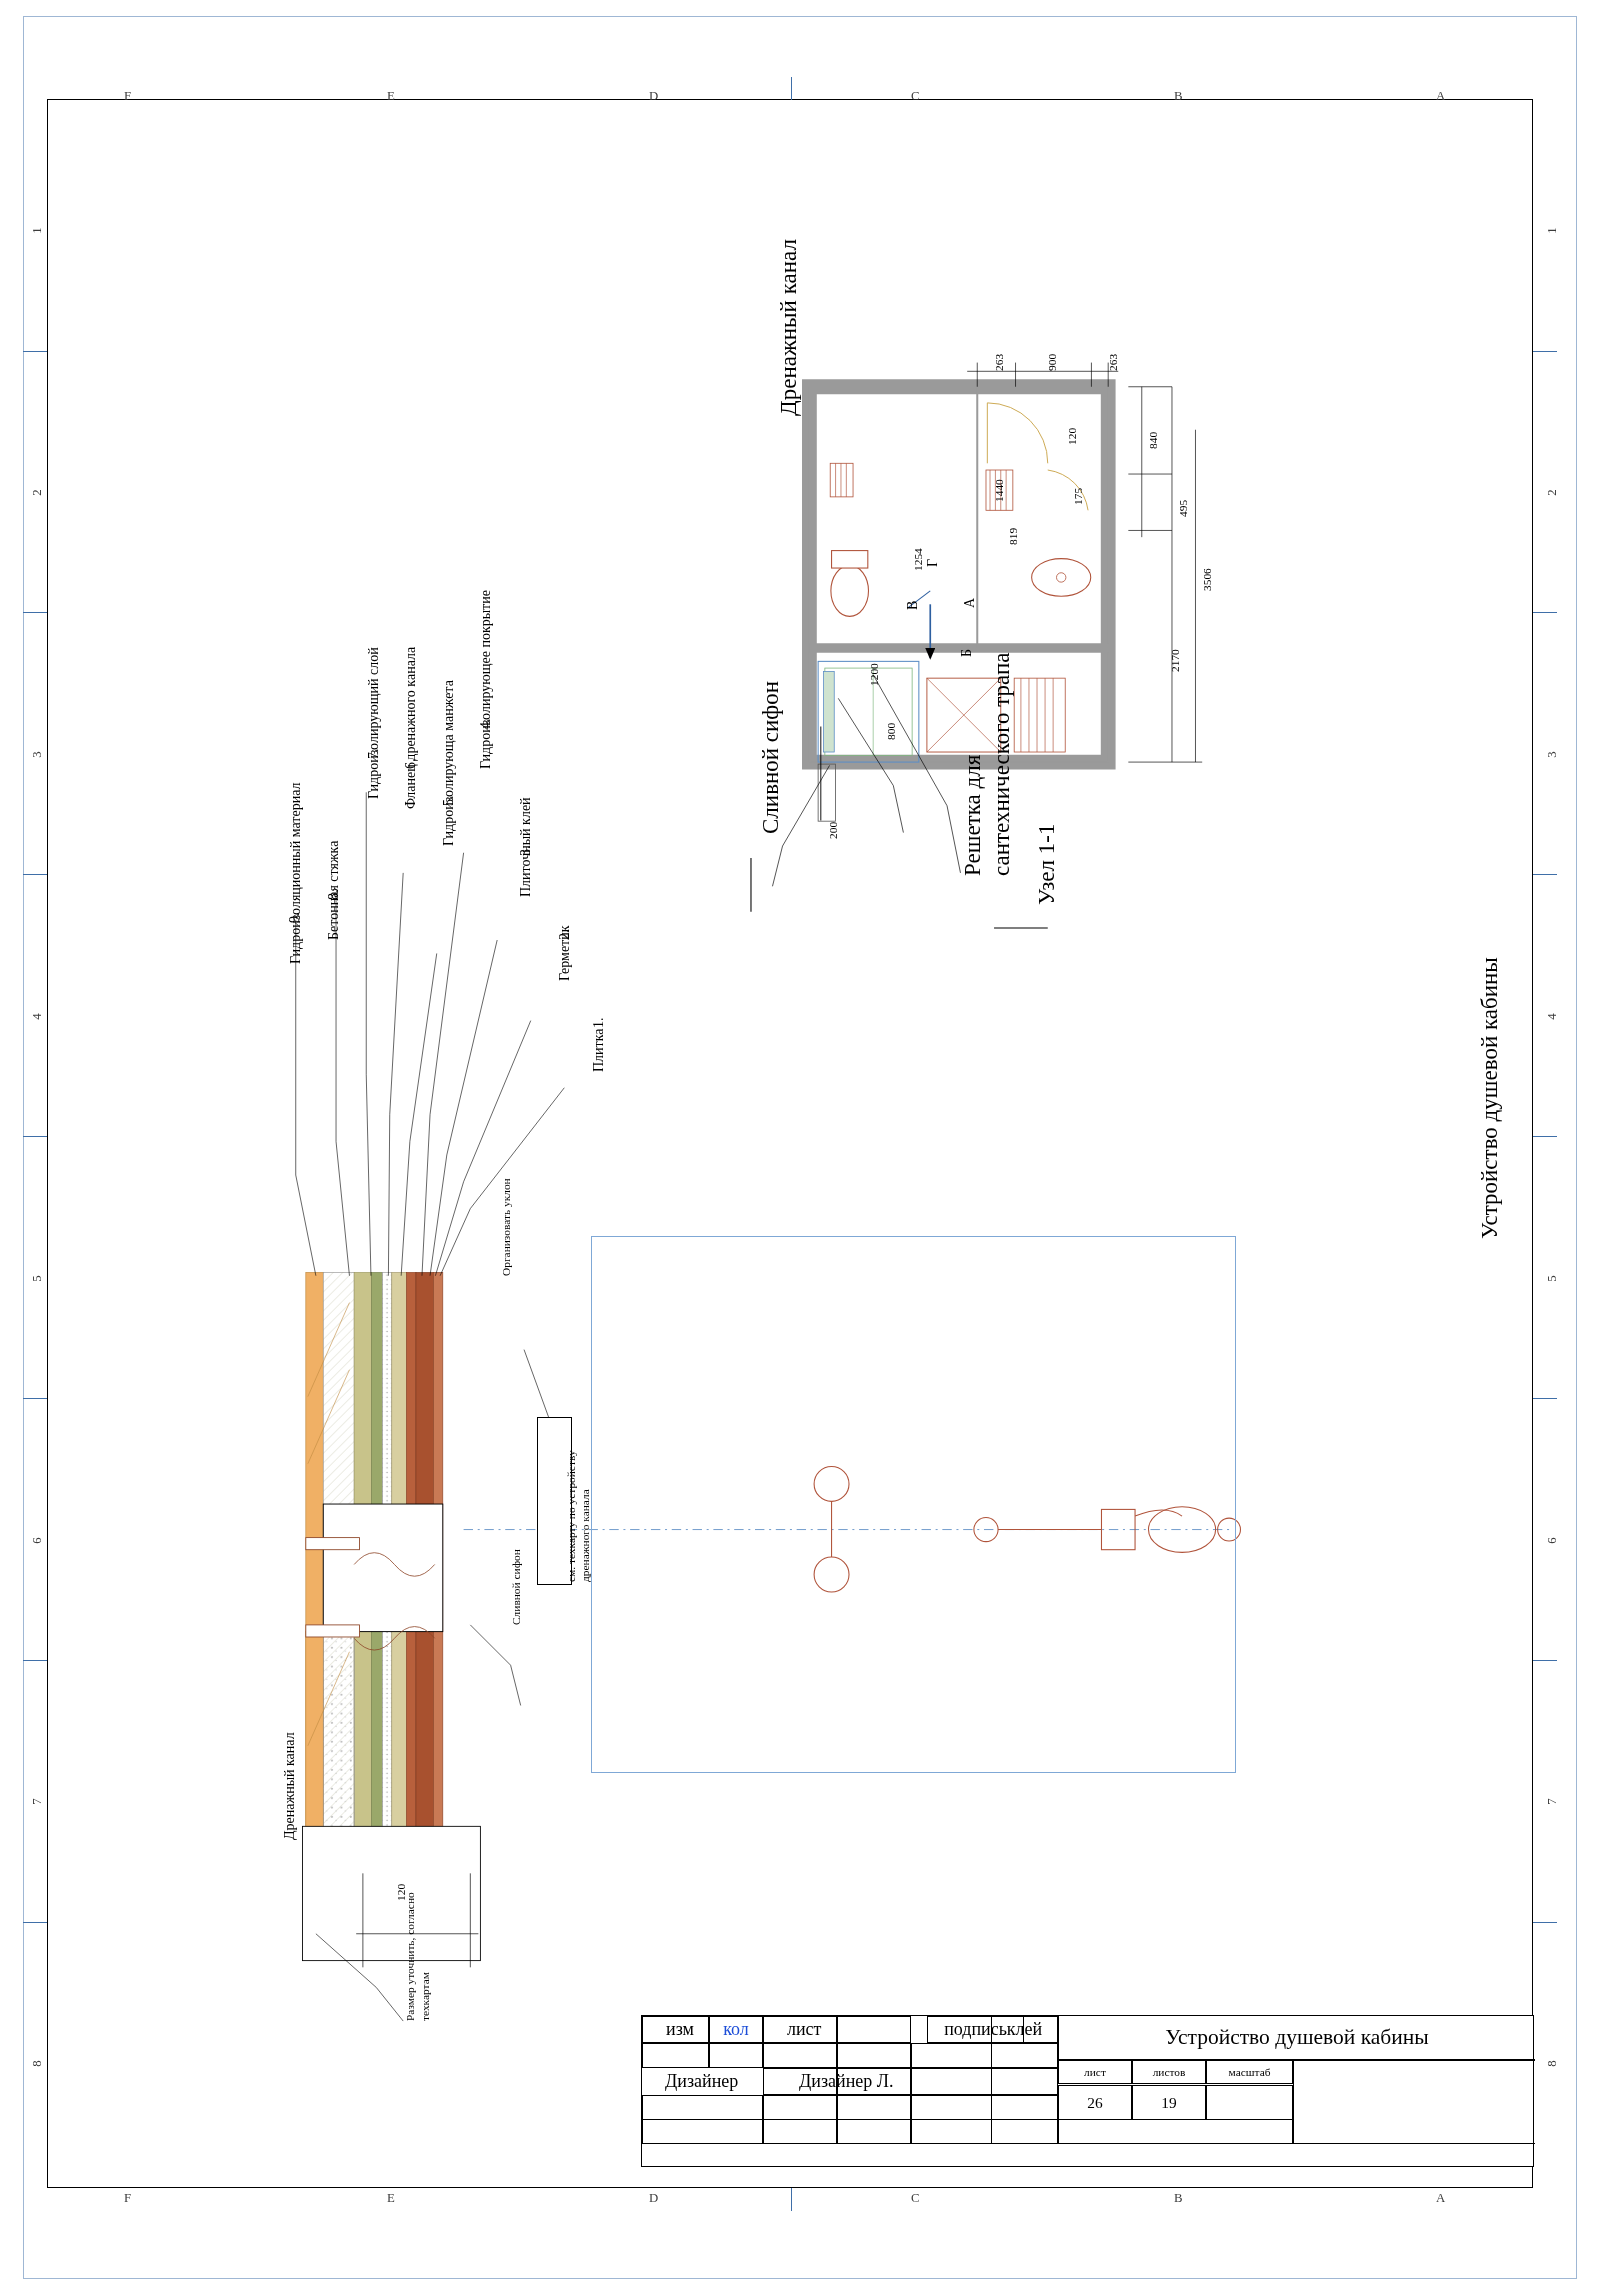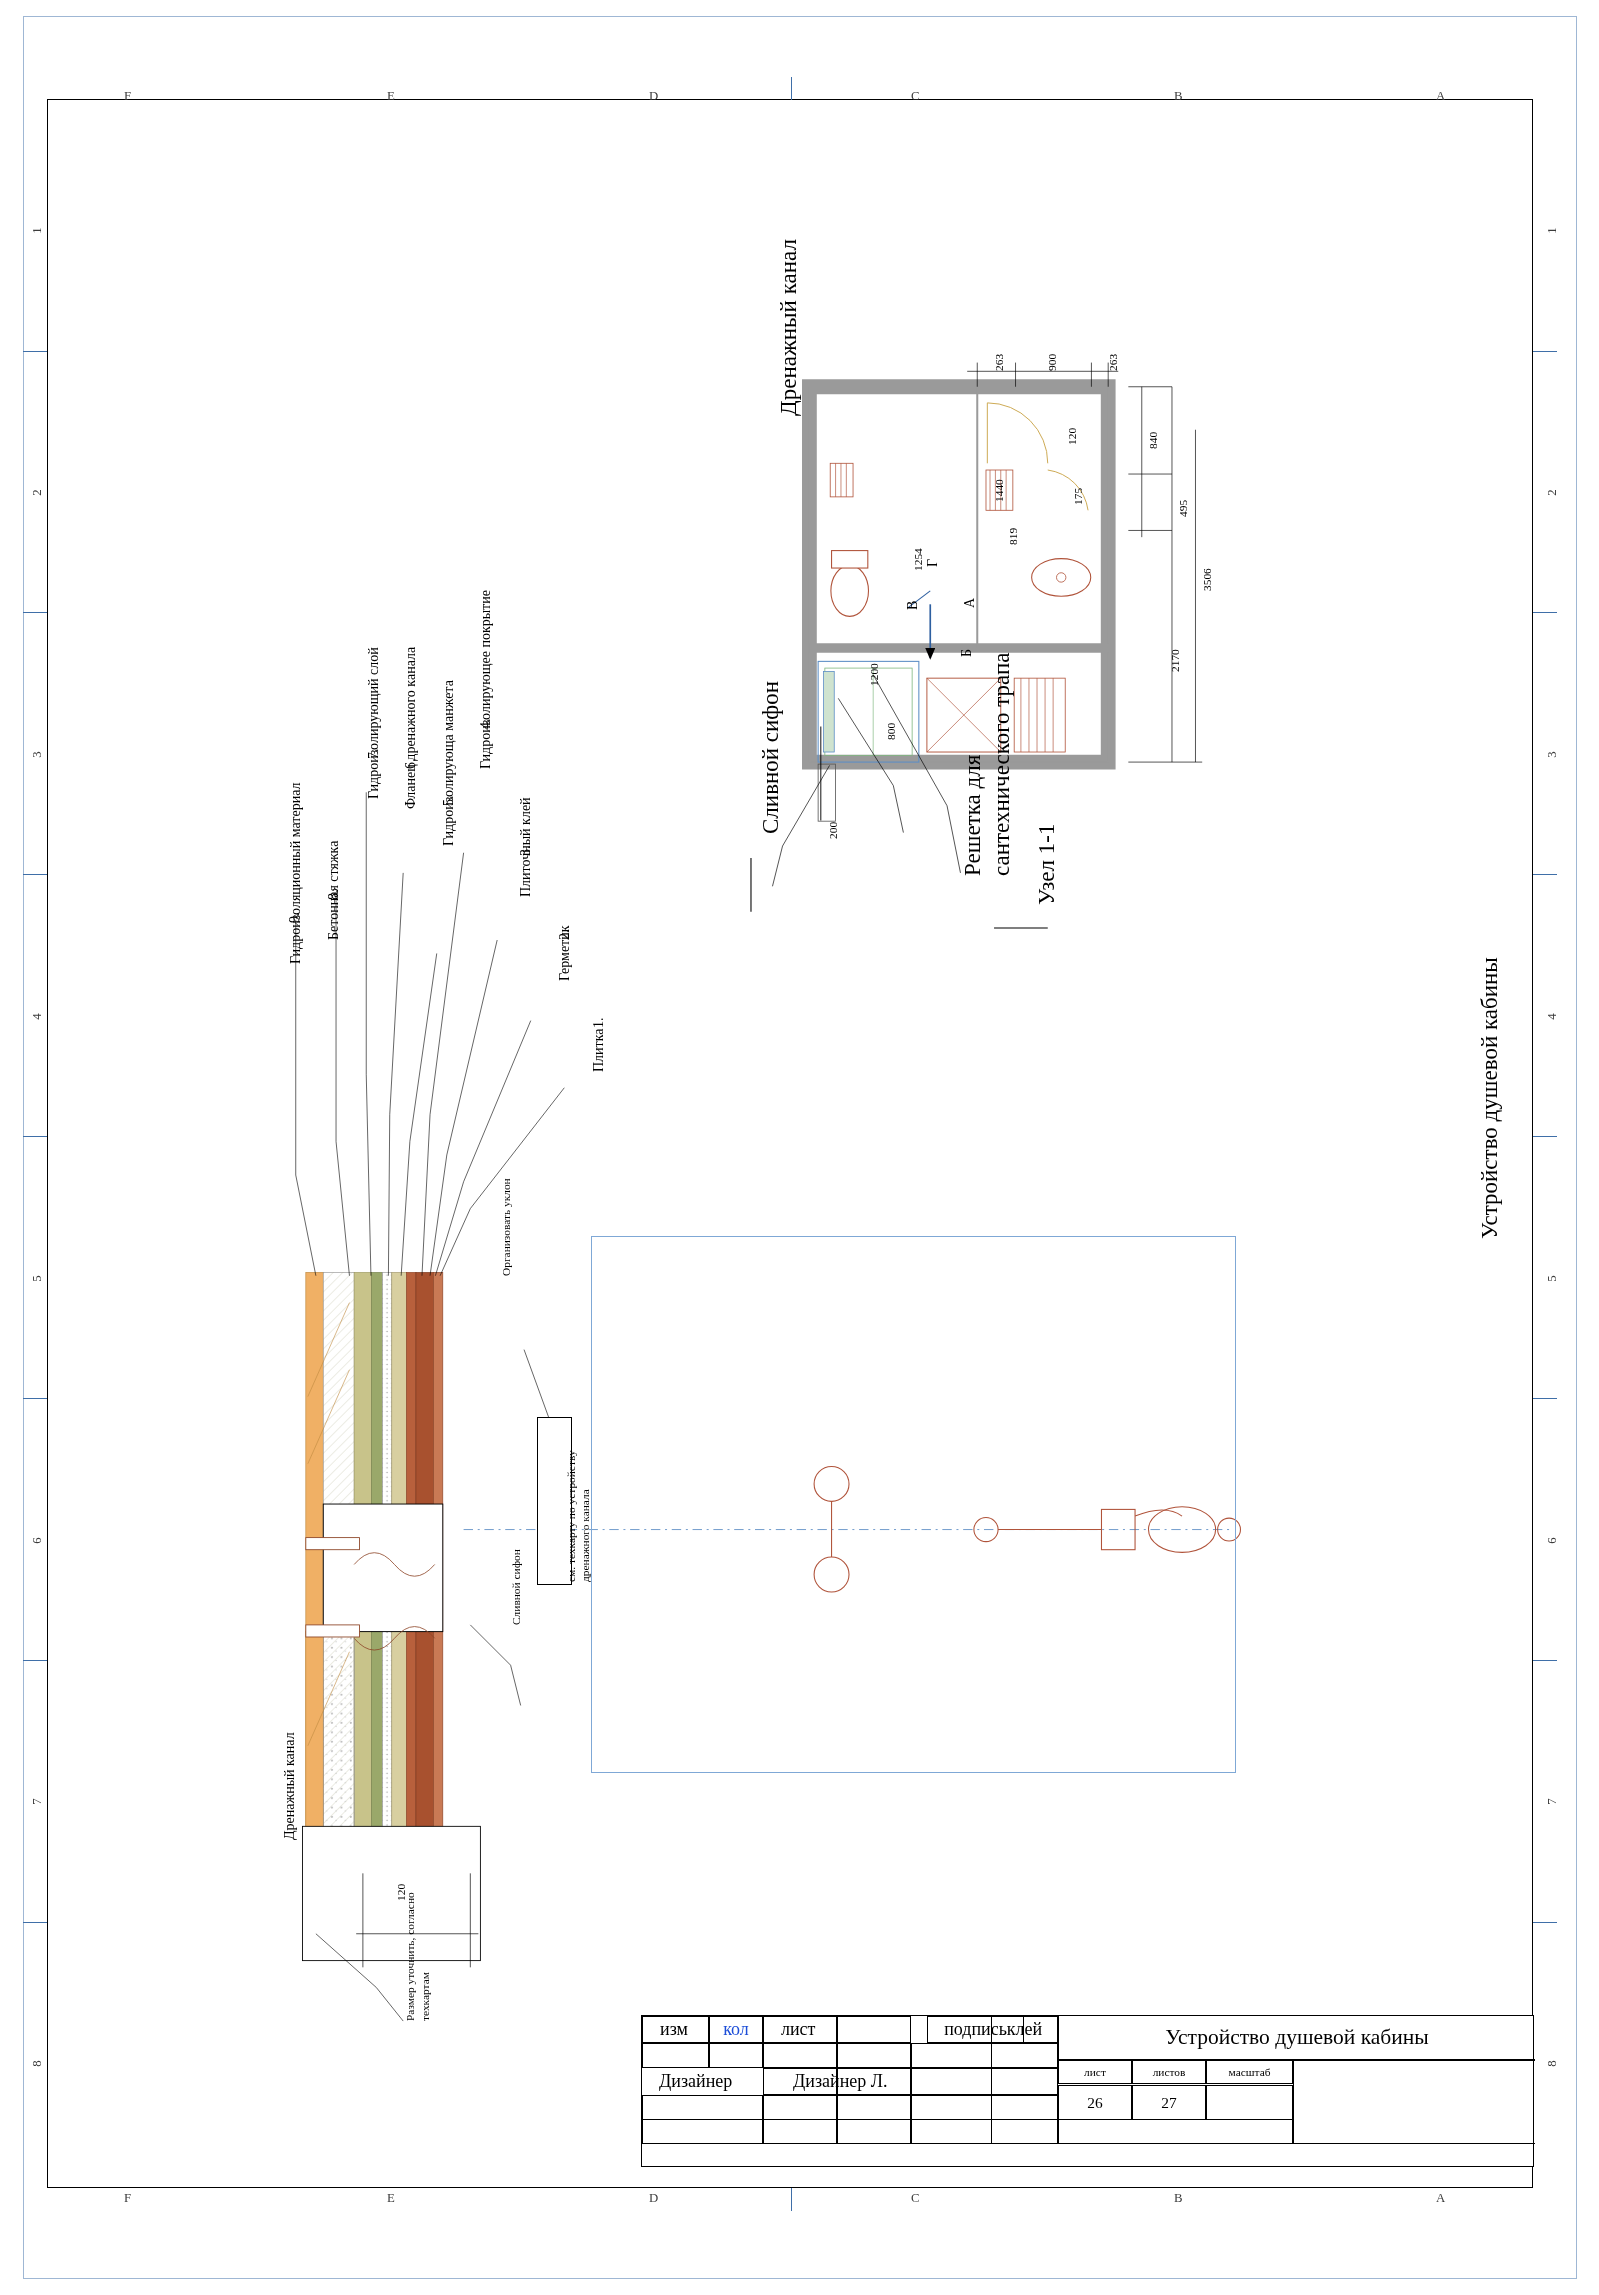--- a/index.html
+++ b/index.html
@@ -39,21 +39,21 @@
     border:0.9px solid #7fa8d6; box-sizing:border-box;
   }
 
   
   .titleblock {
     position:absolute; left:641px; top:2015px; width:893px; height:152px;
     border:1.1px solid #000; box-sizing:border-box; background:#fff;
   }
   .tb-cell { position:absolute; box-sizing:border-box; border:0.7px solid #000;
              font-size:15.4px; display:flex; align-items:center; justify-content:center; }
-  .tb-cell.left { justify-content:flex-start; padding-left:17px; }
+  .tb-cell.left { justify-content:flex-start; padding-left:23px; }
   .tb-red { color:#1d4ed8; }
   .tb-small { font-size:11.4px; }
   .tb-big { font-size:18px; }
 
   .legend-item { position:absolute; white-space:nowrap; }
 
   .note-box {
     position:absolute; border:0.7px solid #000; background:#fff;
     font-size:10px; box-sizing:border-box; padding:2.7px;
   }
@@ -396,19 +396,19 @@
   <div class="tb-cell" style="left:269px;top:103px;width:81px;height:25px;"></div>
   <div class="tb-cell" style="left:349px;top:103px;width:67px;height:25px;"></div>
 
   <div class="tb-cell" style="left:416px;top:0;width:477px;height:44px;font-size:21.5px;border-left:0.7px solid #000;border-bottom:0.7px solid #000;border-top:none;border-right:none;">Устройство душевой кабины</div>
 
   <div class="tb-cell tb-small" style="left:416px;top:44px;width:74px;height:24px;">лист</div>
   <div class="tb-cell tb-small" style="left:490px;top:44px;width:74px;height:24px;text-align:center;">листов</div>
   <div class="tb-cell tb-small" style="left:564px;top:44px;width:87px;height:24px;">масштаб</div>
 
   <div class="tb-cell" style="left:416px;top:69px;width:74px;height:35px;">26</div>
-  <div class="tb-cell" style="left:490px;top:69px;width:74px;height:35px;">27</div>
+  <div class="tb-cell" style="left:490px;top:69px;width:74px;height:35px;">19</div>
   <div class="tb-cell" style="left:564px;top:69px;width:87px;height:35px;"></div>
 
   <div class="tb-cell" style="left:416px;top:103px;width:235px;height:25px;"></div>
   <div class="tb-cell" style="left:651px;top:44px;width:242px;height:84px;border-right:none;"></div>
 </div>
 
 
 </body></html>

